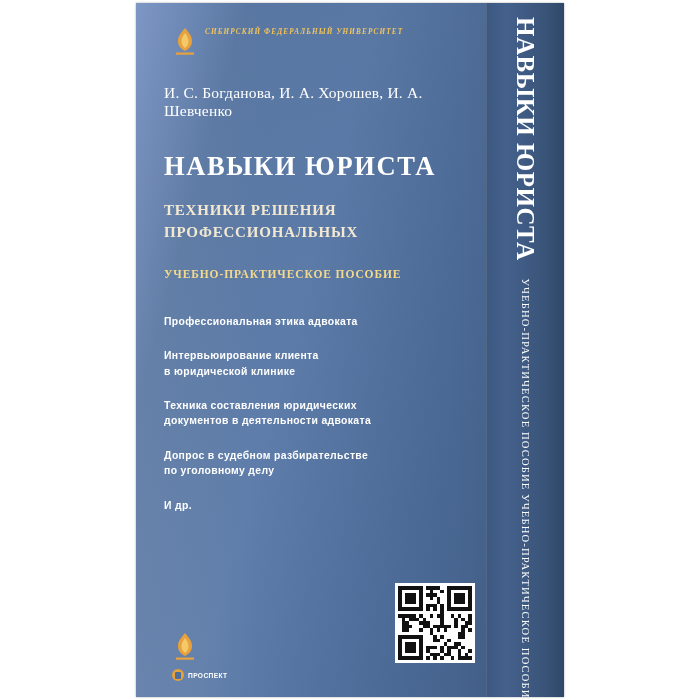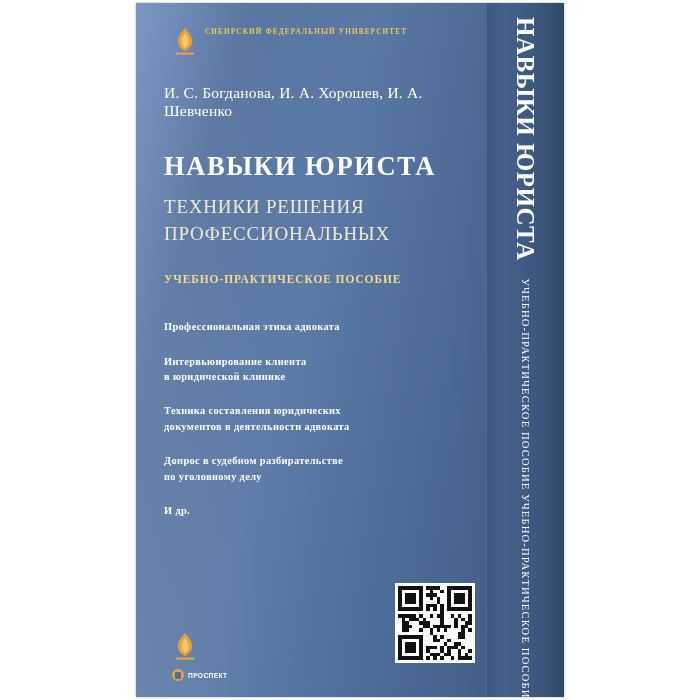--- a/index.html
+++ b/index.html
@@ -90,20 +90,21 @@
     padding: 18px 16px 10px 28px;
     z-index: 3;
   }
   
   .logo-row {
     display: flex;
     align-items: flex-start;
     gap: 7px;
     margin-left: 8px;
     margin-top: 6px;
+    font-style: italic;
   }
   .logo-mark {
     position: relative;
     width: 26px;
     height: 30px;
     flex: 0 0 auto;
   }
   .logo-mark svg { display: block; }
   .logo-text {
     padding-top: 1px;
@@ -140,24 +141,24 @@
     color: #ffffff;
     font-size: 26.5px;
     font-weight: bold;
     line-height: 1.22;
     letter-spacing: 0.4px;
     font-family: "Liberation Serif", serif;
   }
   .title .l2 { letter-spacing: 1.6px; }
   
   .subtitle {
-    margin-top: 12px;
+    margin-top: 18px;
     color: #f3e9d2;
-    font-size: 19px;
-    font-weight: normal;
+    font-size: 15px;
+    font-weight: bold;
     line-height: 1.42;
     letter-spacing: 0.8px;
     font-family: "Liberation Serif", serif;
   }
   
   .kind {
     margin-top: 25px;
     color: #f4d98c;
     font-size: 11.5px;
     font-weight: bold;
@@ -168,21 +169,21 @@
   .topics {
     margin-top: 34px;
   }
   .topic {
     color: #ffffff;
     font-size: 10.4px;
     font-weight: bold;
     line-height: 1.48;
     letter-spacing: 0.35px;
     margin-bottom: 19px;
-    font-family: Liberation Serif, serif;
+    font-family: Liberation Sans, sans-serif;
     margin-top: 8px;
   }
   .topic.last { margin-bottom: 0; }
   
   .qr {
     position: absolute;
     right: 12px;
     bottom: 34px;
     width: 80px;
     height: 80px;

